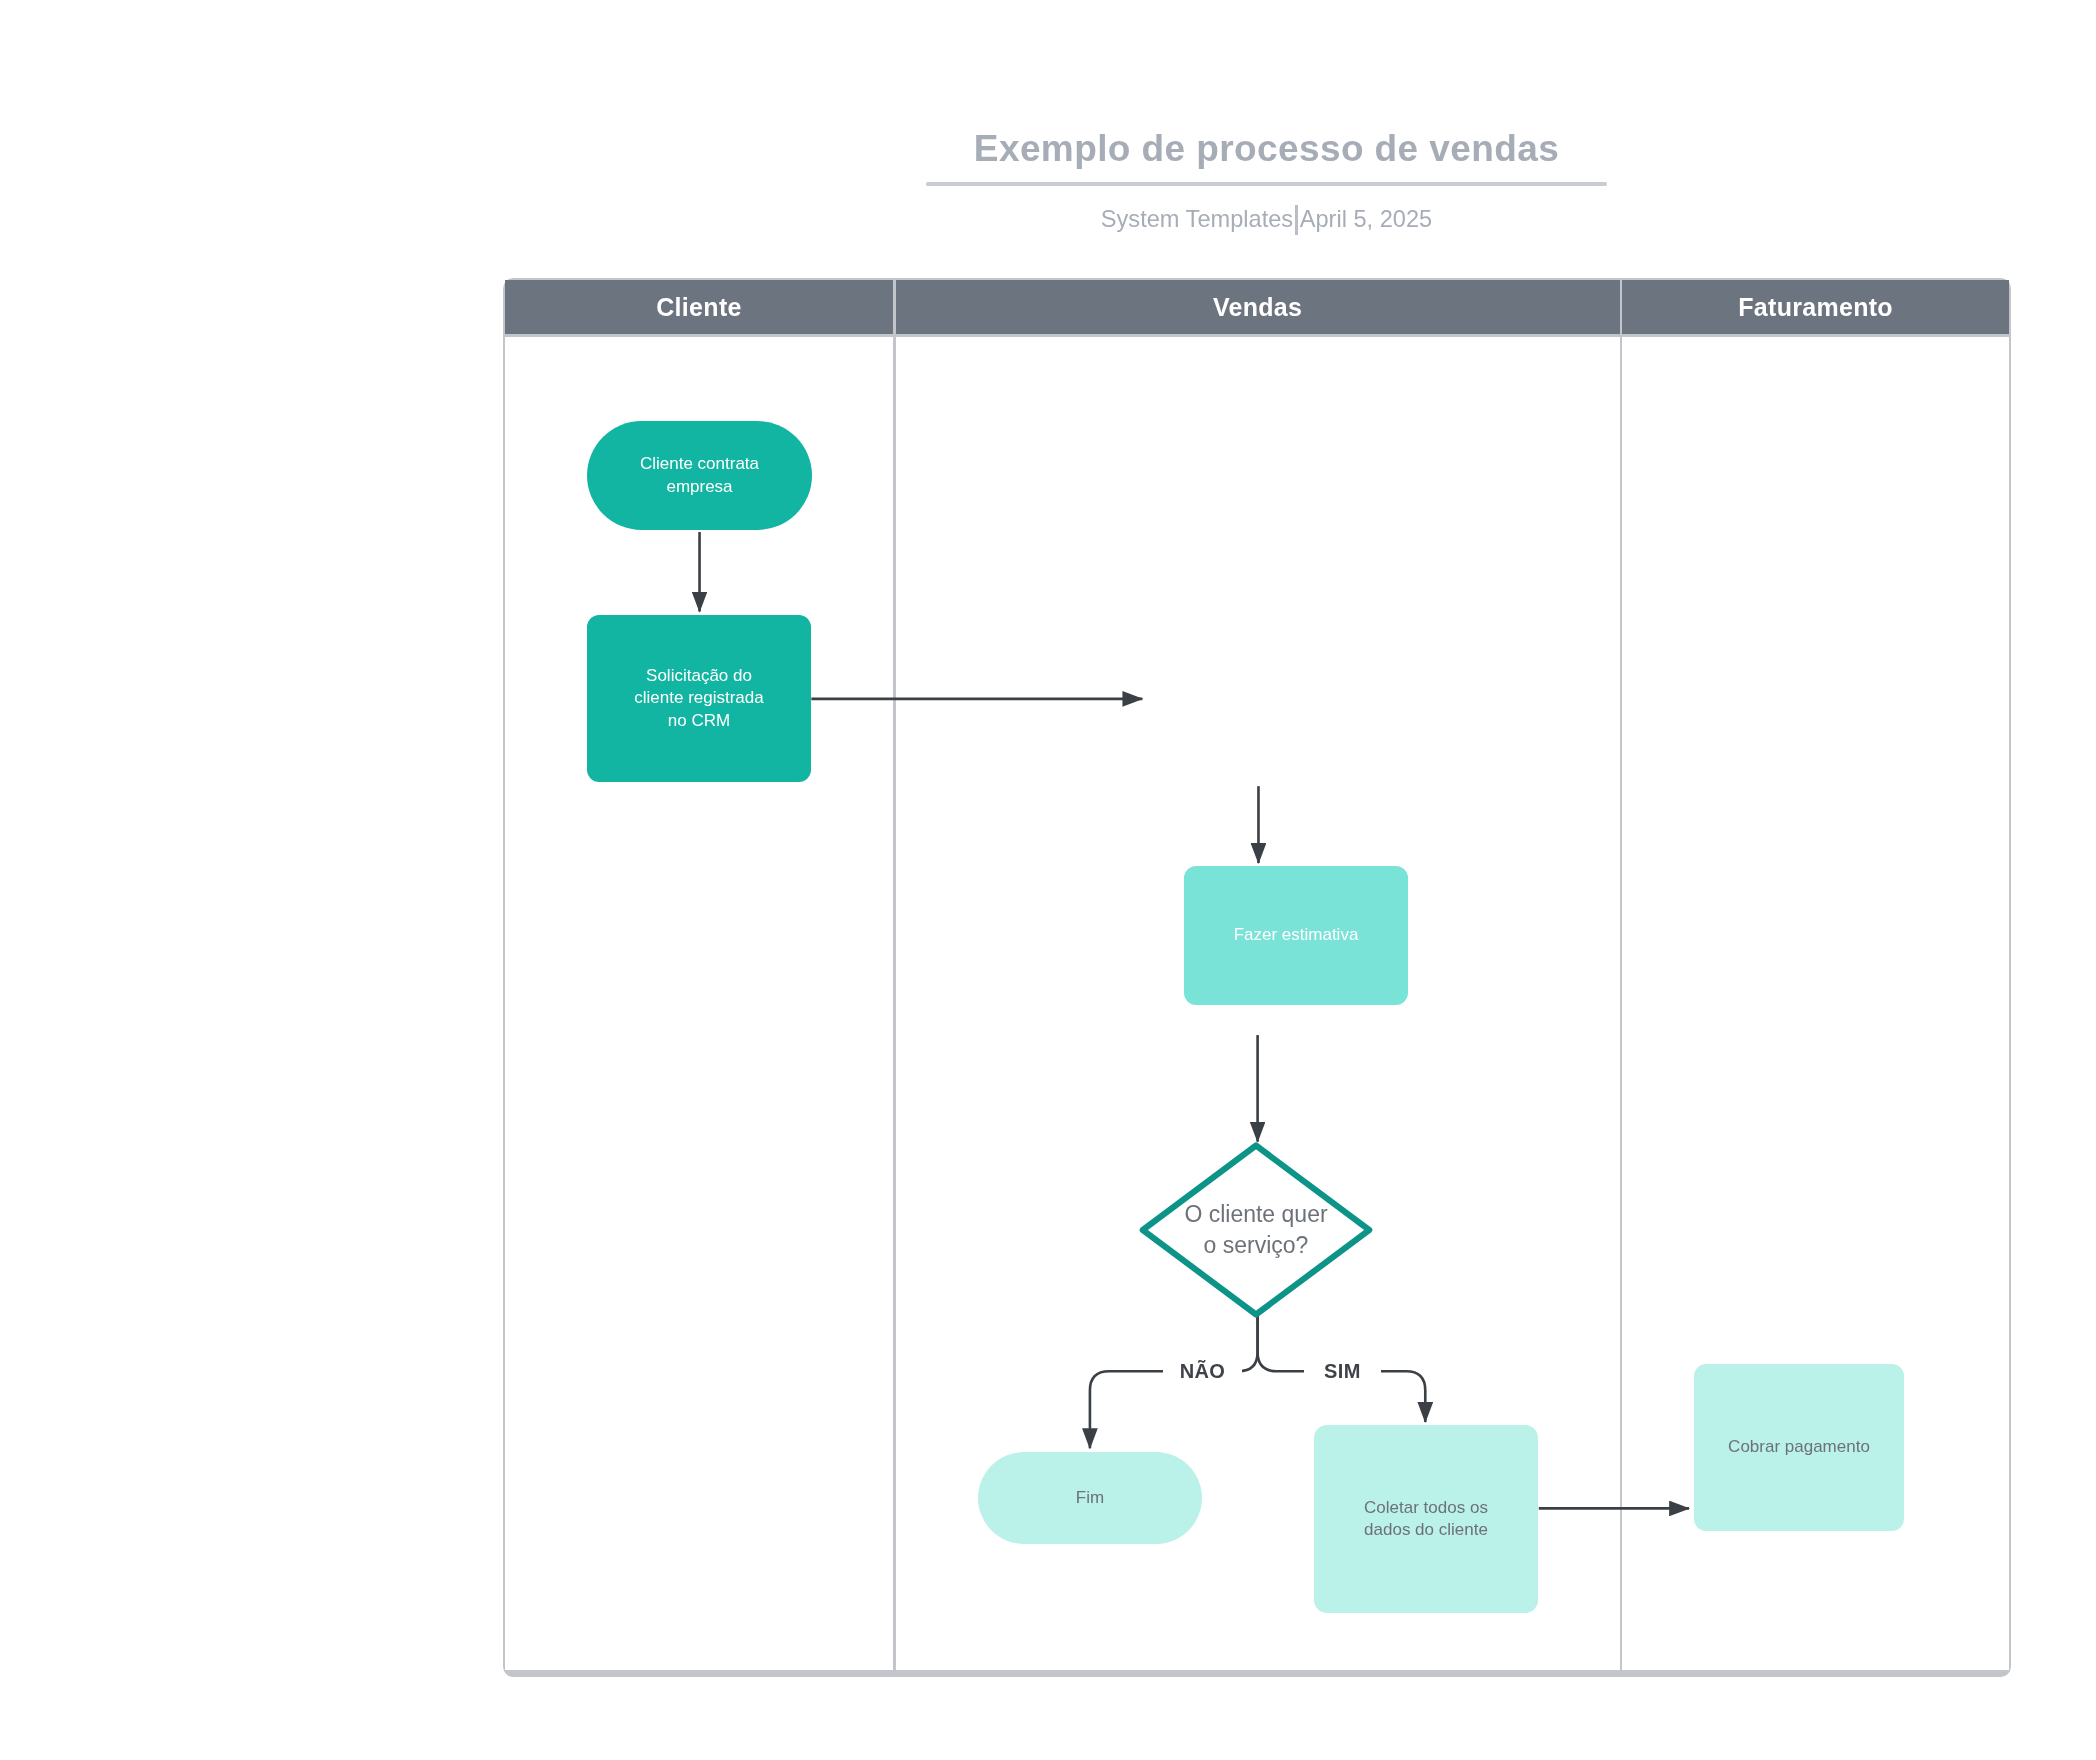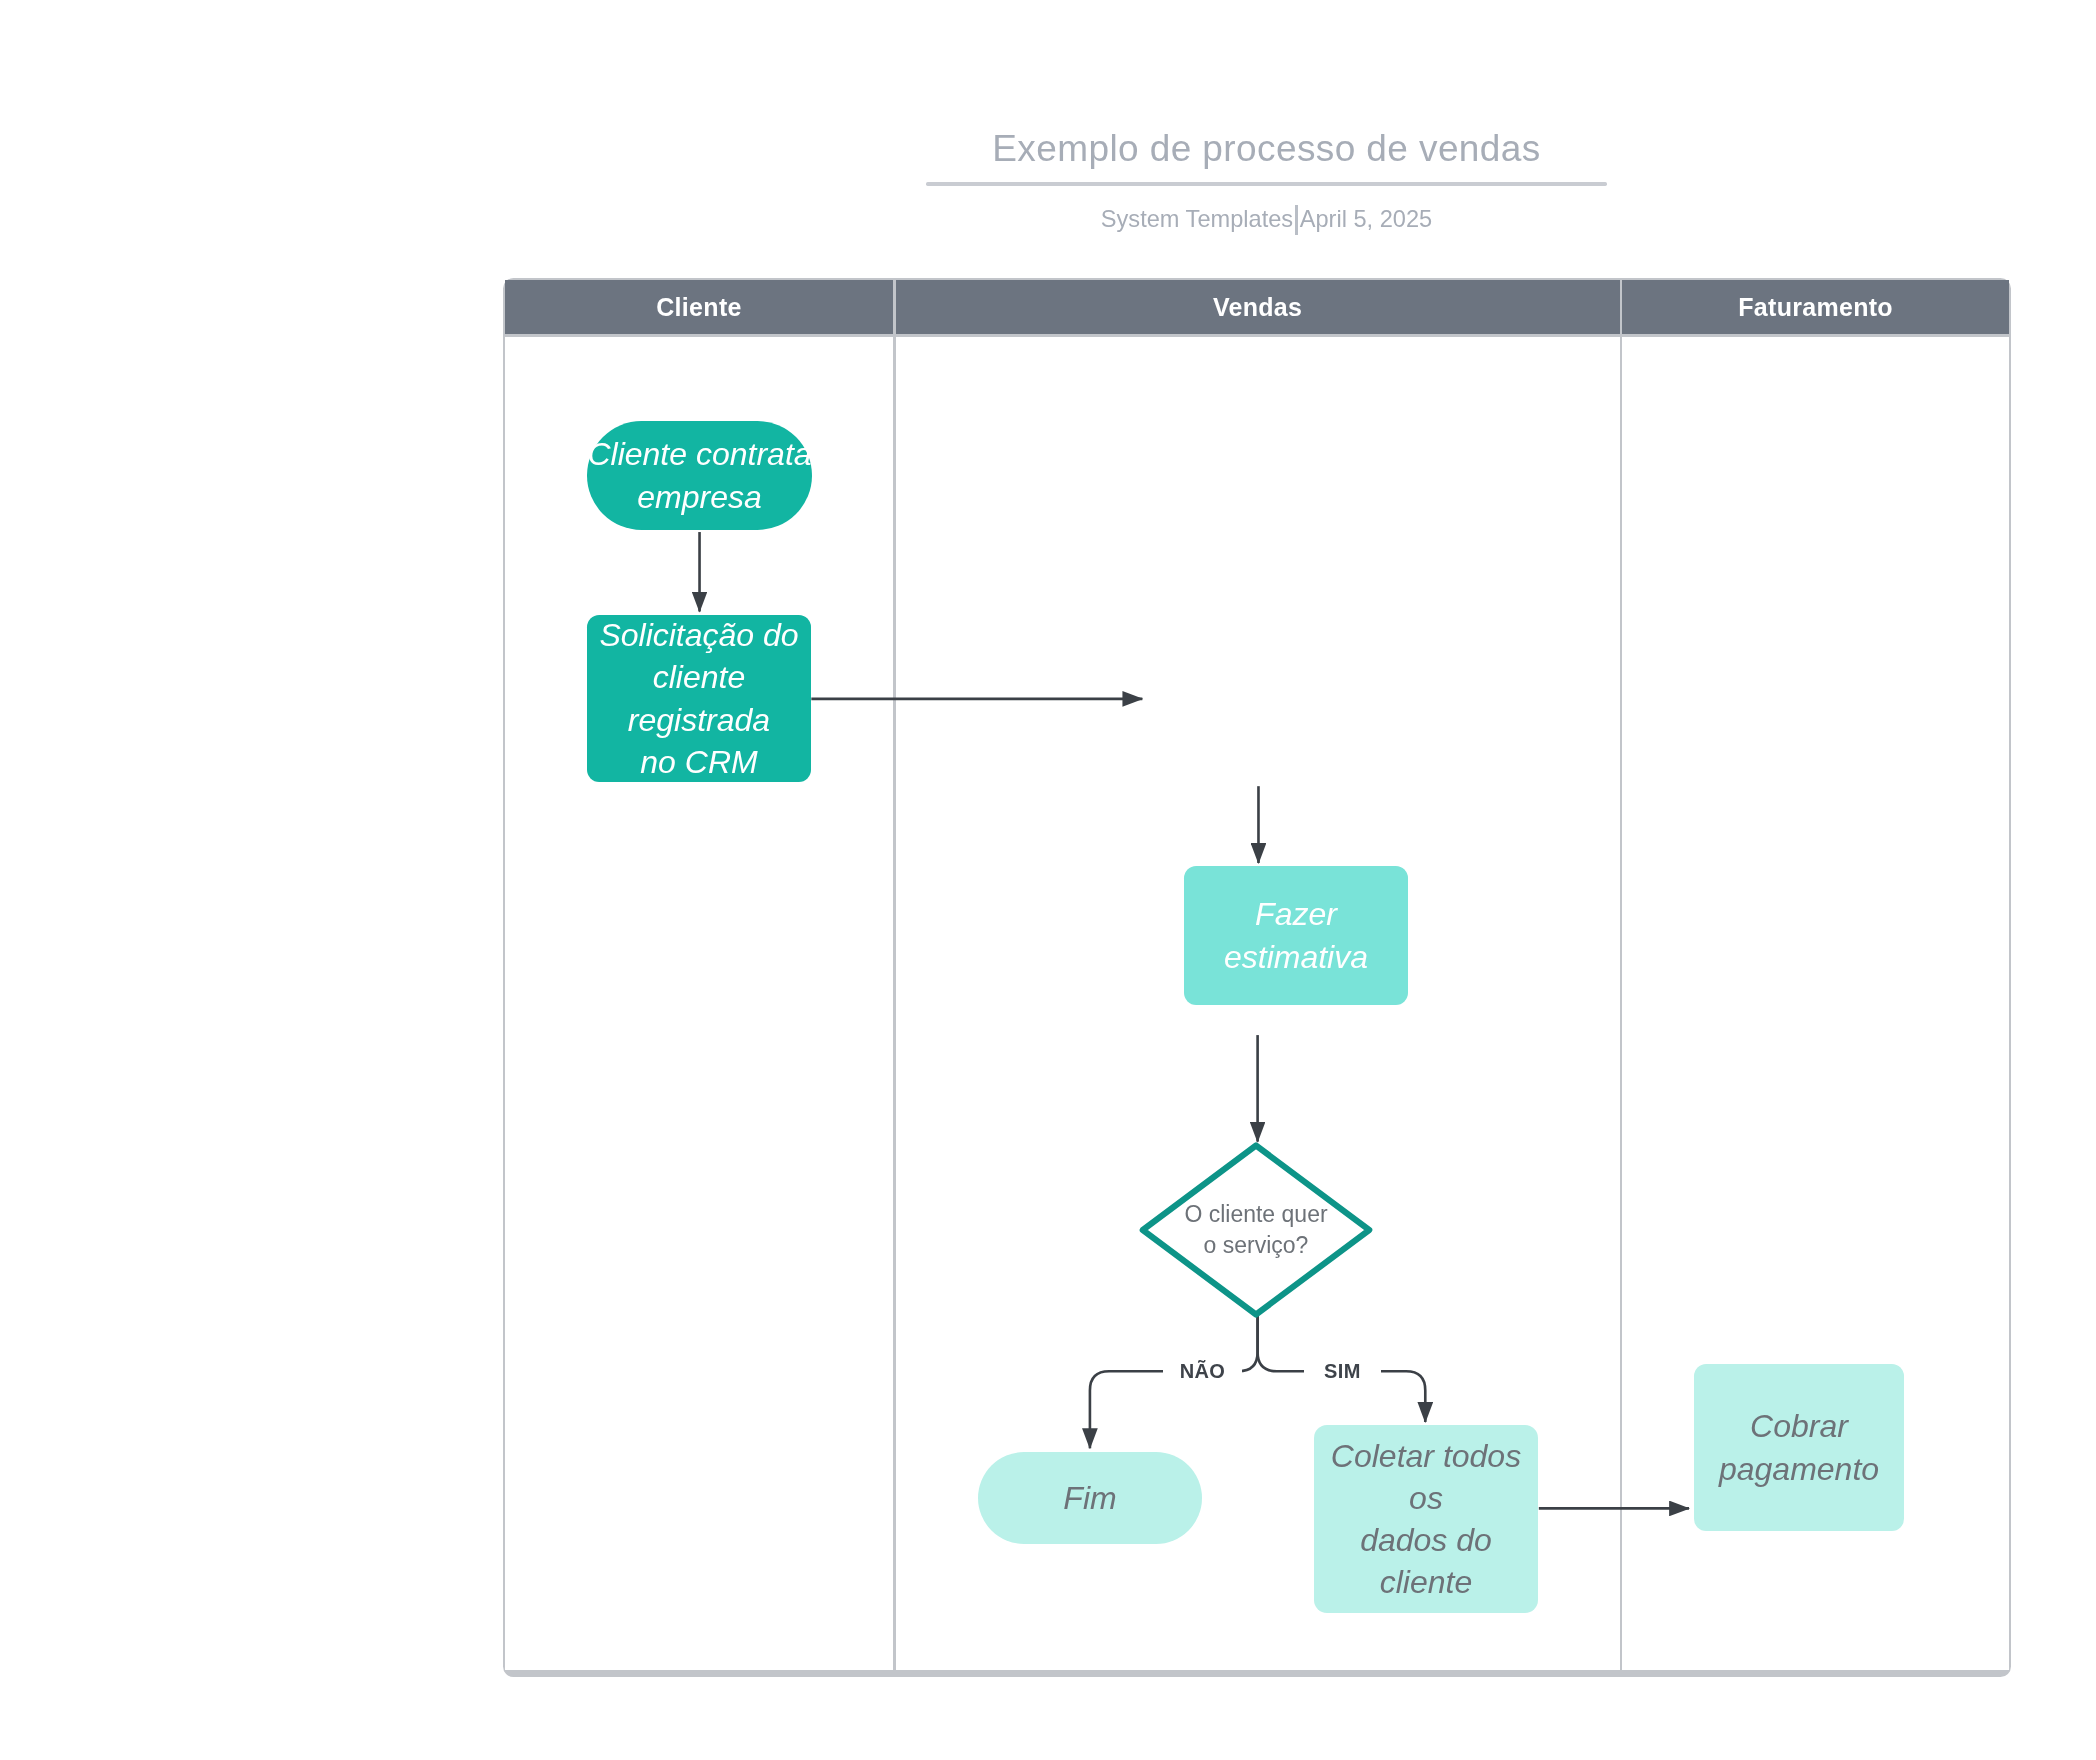--- a/index.html
+++ b/index.html
@@ -3,21 +3,21 @@
 <meta charset="utf-8">
 <style>
   html,body{margin:0;padding:0;background:#ffffff;}
   .canvas{
     position:relative;width:2096px;height:1761px;background:#fff;overflow:hidden;
     font-family:"Liberation Sans", sans-serif;
   }
 
   
   .title-block{position:absolute;left:786px;top:128px;width:961px;text-align:center;}
-  .doc-title{font-size:37px;font-weight:normal;color:var(--title-gray);letter-spacing:0.4px;}
+  .doc-title{font-size:37px;font-weight:bold;color:var(--title-gray);letter-spacing:0.4px;}
   .title-underline{width:681px;height:3.5px;background:var(--underline);margin:12.2px auto 0 auto;border-radius:1.7px;}
   .subtitle{margin-top:19px;display:flex;justify-content:center;align-items:center;gap:2px;
             font-size:23.6px;color:var(--title-gray);}
   .subtitle .sep{width:2.6px;height:30px;background:var(--sep);}
 
   
   .lanes{
     position:absolute;left:503px;top:278px;width:1508px;height:1399px;
     box-sizing:border-box;border:2.6px solid var(--border);border-bottom-width:7.9px;
     border-radius:10.5px;background:var(--border);
@@ -25,21 +25,21 @@
   }
   .lane-header{
     background:var(--header-bg);display:flex;align-items:center;justify-content:center;
     color:#ffffff;font-weight:bold;font-size:25px;letter-spacing:0.3px;
   }
   .lane-body{background:#ffffff;}
 
   
   .node{
     position:absolute;box-sizing:border-box;display:flex;align-items:center;justify-content:center;
-    text-align:center;font-size:32px;line-height:1.32;white-space:pre-line;font-style:italic;
+    text-align:center;font-size:17px;line-height:1.32;white-space:pre-line;
   }
   .teal-dark{background:var(--teal-dark);color:#ffffff;}
   .teal-mid{background:var(--teal-mid);color:#ffffff;}
   .teal-pale{background:var(--teal-pale);color:var(--text-gray);}
   .rounded{border-radius:12.2px;}
   .pill{border-radius:873px;}
 
   .n-start  {left:587px; top:421px;  width:225px;height:109px;}
   .n-crm    {left:587px; top:615px;  width:224px;height:167px;}
   .n-talk   {left:1146px;top:615px;  width:225px;height:169px;}

